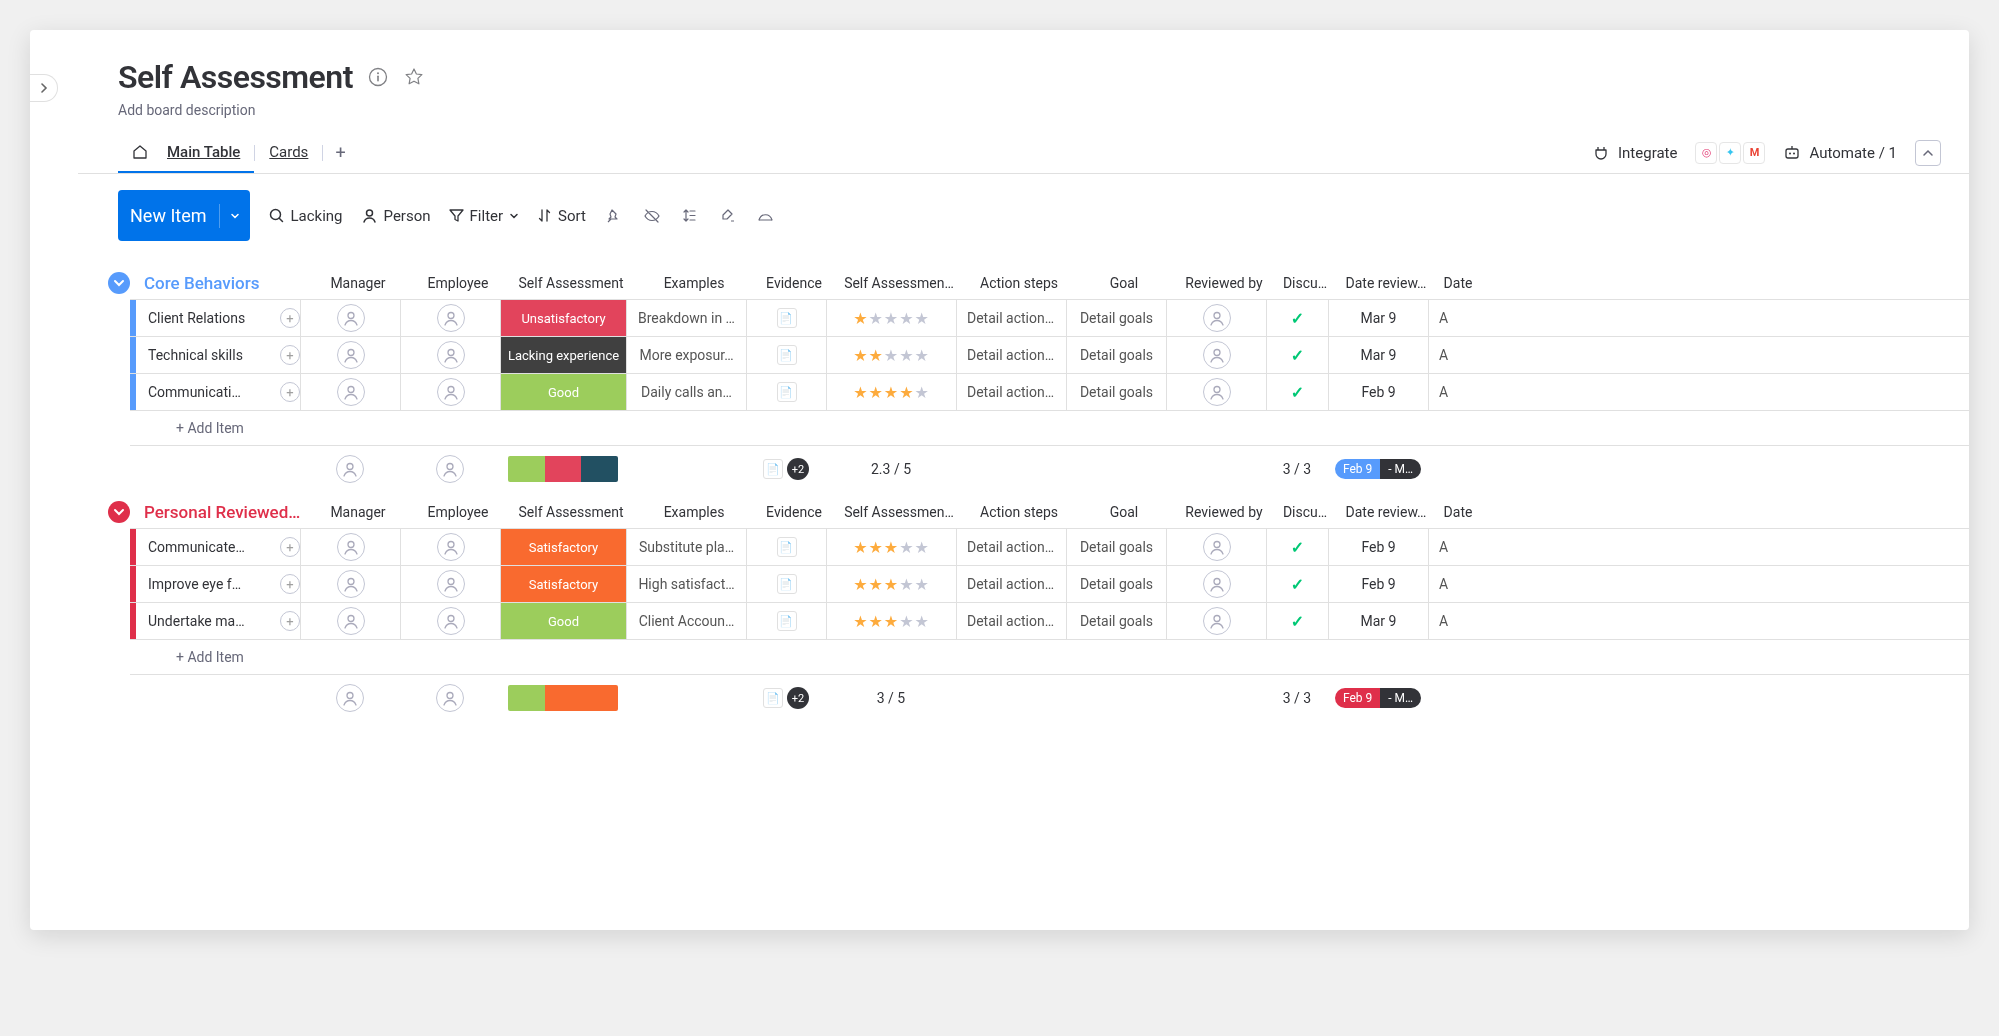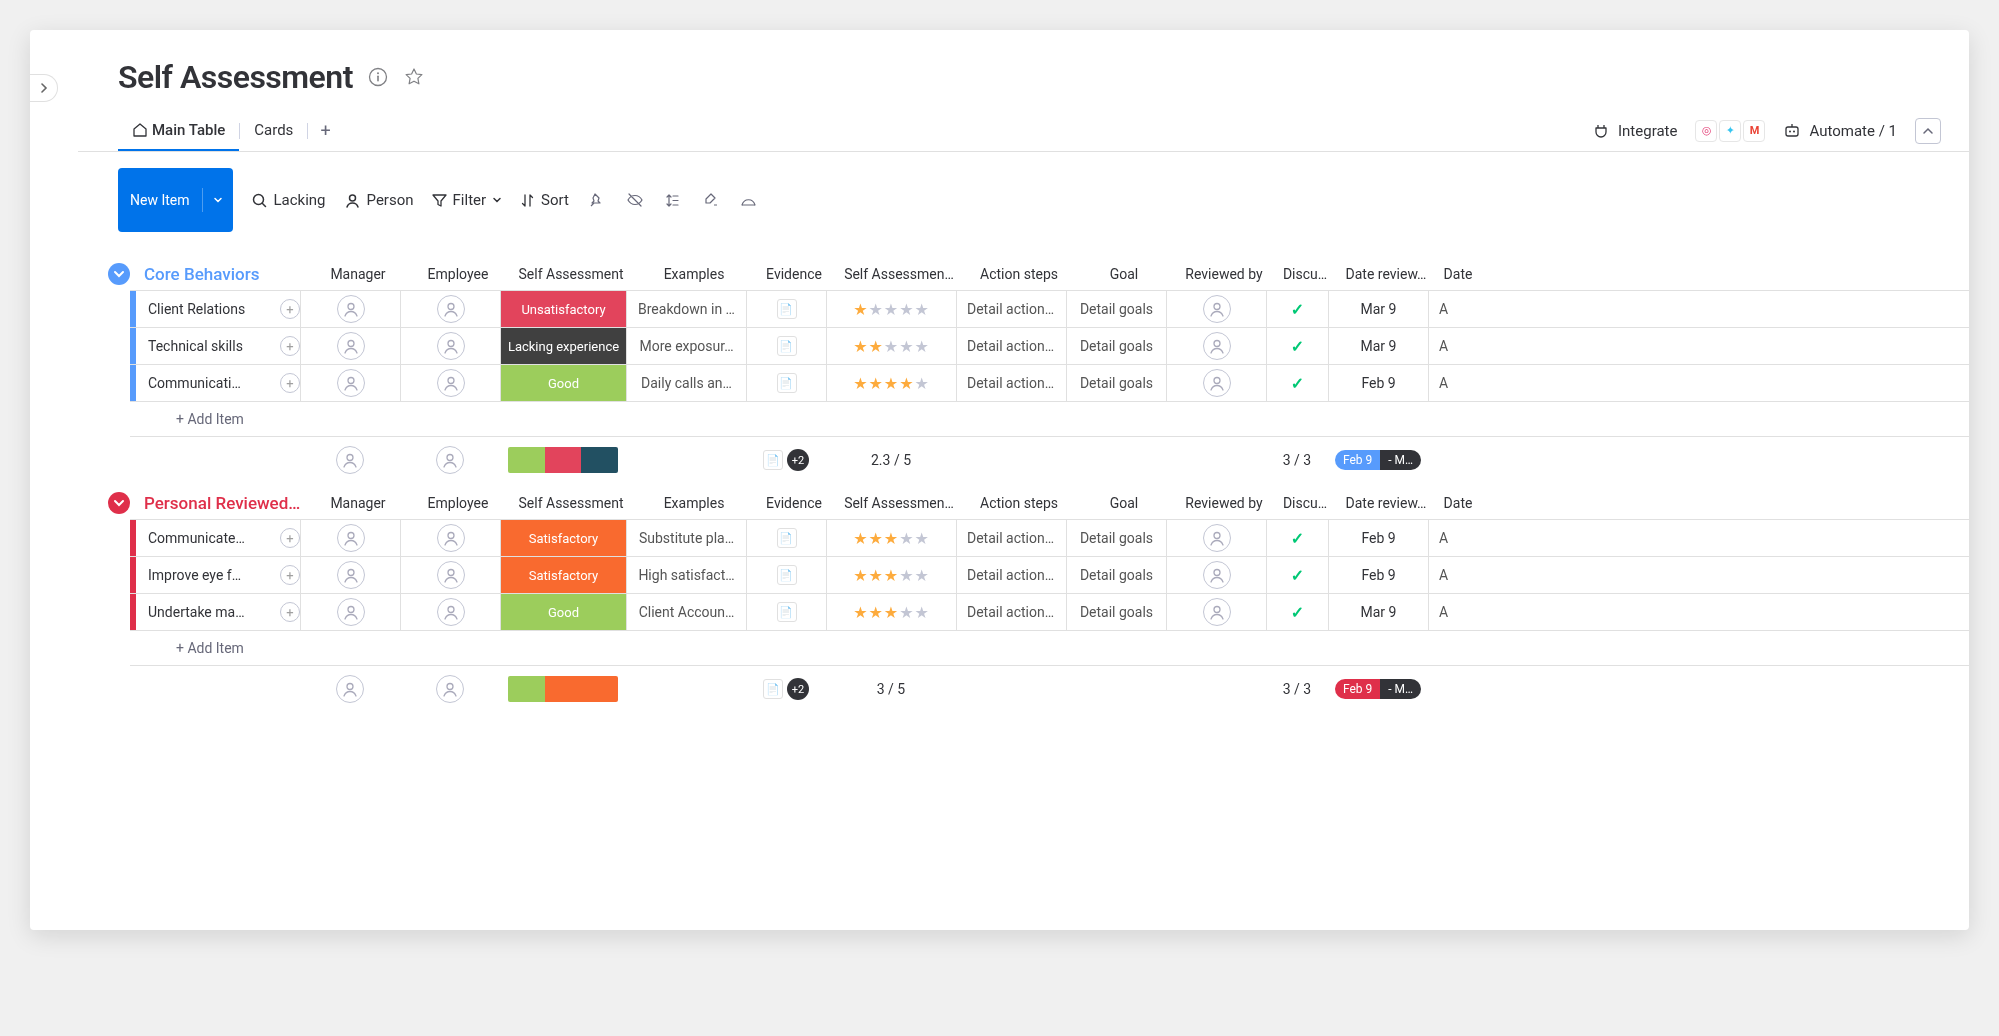--- a/index.html
+++ b/index.html
@@ -11,34 +11,34 @@
 
 
 .hdr { padding-top: 28px; }
 .title-row { display:flex; align-items:center; gap:14px; padding-left:40px; }
 .title-row h1 { font-size: 32px; font-weight:600; color:#323338; letter-spacing:-.5px; }
 .info-icn, .star-icn { width:22px; height:22px; display:flex; align-items:center; justify-content:center; color:#808185; cursor:pointer; }
 .desc { padding-left:40px; margin-top:6px; color:#676879; font-size:14px; cursor:text; }
 
 
 .tabs { display:flex; align-items:center; border-bottom:1px solid #e0e0e0; margin-top:14px; padding-left:40px; gap:0; position:relative; }
-.tab { padding:10px 14px; display:flex; align-items:center; gap:4px; color:#323338; cursor:pointer; font-size:15px; border-bottom:2px solid transparent; }
+.tab { padding:10px 14px; display:flex; align-items:center; gap:19px; color:#323338; cursor:pointer; font-size:15px; border-bottom:2px solid transparent;text-decoration:underline; }
 .tab.active { border-bottom-color:#0073ea; font-weight:500; }
 .tab-sep { width:1px; height:16px; background:#d0d4e4; }
 .tab-add { padding:10px 12px; color:#676879; font-size:18px; cursor:pointer; }
 .tabs-right { margin-left:auto; display:flex; align-items:center; gap:18px; padding-right:28px; }
 .lnk { display:flex; align-items:center; gap:8px; color:#323338; cursor:pointer; font-size:15px; }
 .intg-icons { display:flex; gap:2px; }
 .intg-icons span { width:22px; height:22px; border:1px solid #e6e6e6; border-radius:4px; display:flex; align-items:center; justify-content:center; font-size:11px; }
 .collapse-btn { width:26px; height:26px; border:1px solid #c3c6d4; border-radius:4px; display:flex; align-items:center; justify-content:center; cursor:pointer; color:#676879; }
 
 
 .toolbar { display:flex; align-items:center; gap:18px; padding:16px 0 16px 40px; }
 .new-btn { display:flex; align-items:center; background:#0073ea; color:#fff; border-radius:4px; overflow:hidden; cursor:pointer; }
-.new-btn-main { padding:24px 12px; font-size:14px; }
+.new-btn-main { padding:15px 12px; font-size:18px; }
 .new-btn-chev { padding:7px 10px; border-left:1px solid rgba(255,255,255,.3); }
 .tbtn { display:flex; align-items:center; gap:6px; color:#323338; cursor:pointer; font-size:15px; }
 .tool-icn { width:20px; height:20px; display:flex; align-items:center; justify-content:center; color:#676879; cursor:pointer; }
 
 
 .group { padding-left:30px; margin-top:10px; }
 .ghdr { display:flex; align-items:center; }
 .gtoggle { width:22px; height:22px; border-radius:50%; display:flex; align-items:center; justify-content:center; color:#fff; cursor:pointer; margin-right:8px; }
 .gname { font-size:17px; font-weight:500; padding:6px 0; cursor:pointer; }
 .col { text-align:center; color:#323338; font-size:14px; overflow:hidden; text-overflow:ellipsis; white-space:nowrap; padding:6px 4px; }
@@ -100,20 +100,21 @@
                 <circle cx="10" cy="6.2" r="1" fill="currentColor"></circle>
                 <rect x="9.2" y="8.5" width="1.6" height="6" rx=".8" fill="currentColor"></rect>
               </svg>
       </span>
       <span class="star-icn">
         <svg width="20" height="20" viewBox="0 0 20 20">
                 <path d="M10 2l2.4 5 5.5.6-4 3.8 1 5.4L10 14.2 5.1 16.8l1-5.4-4-3.8 5.5-.6z" stroke="currentColor" stroke-width="1.2" fill="none" stroke-linejoin="round"></path>
               </svg>
       </span>
     </div>
+    <div class="desc">Add board description</div>
 
     <div class="tabs">
       <div class="tab active">
         <svg width="16" height="16" viewBox="0 0 16 16">
                 <path d="M2 7l6-5 6 5v7H2z" stroke="currentColor" stroke-width="1.3" fill="none" stroke-linejoin="round"></path>
               </svg>
         <span>Main Table</span>
       </div>
       <div class="tab-sep"></div>
       <div class="tab">

